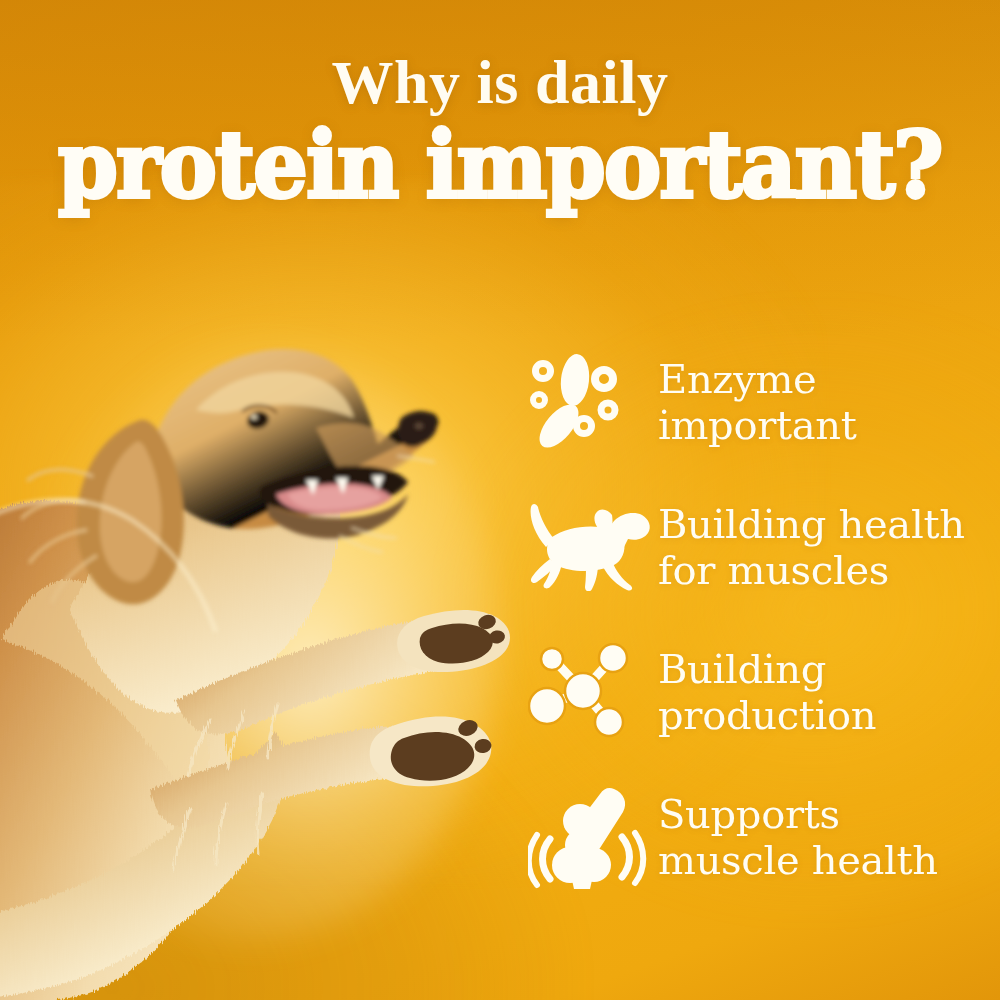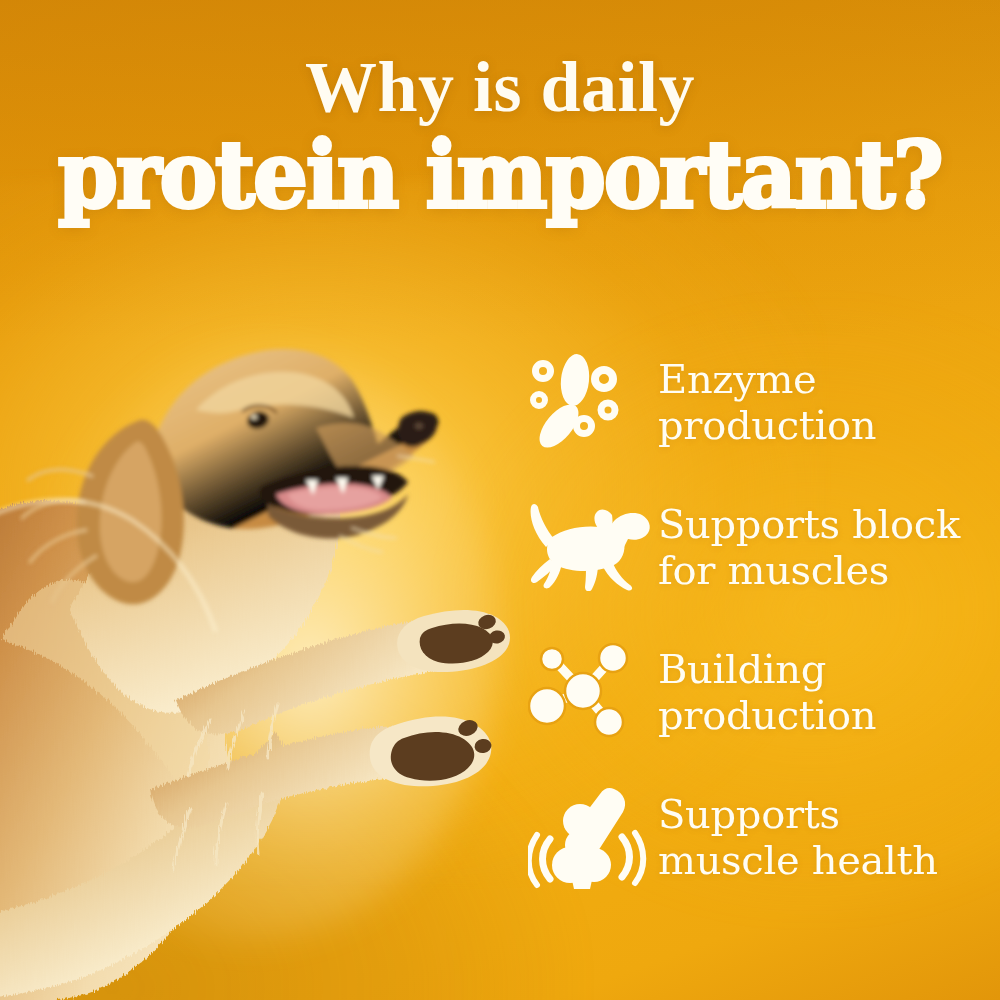--- a/index.html
+++ b/index.html
@@ -84,21 +84,21 @@
     right: 0;
     top: 52px;
     text-align: center;
     z-index: 40;
   }
   .title-line-1 {
     display: block;
     color: #FFFCF2;
     font-family: "Liberation Serif", "DejaVu Serif", serif;
     font-weight: 700;
-    font-size: 72px;
+    font-size: 62px;
     line-height: 0.98;
     letter-spacing: 0.5px;
     text-shadow: 0 2px 10px rgba(150,90,4,0.30);
   }
   .title-line-2 {
     display: block;
     color: #FFFDF6;
     font-family: "DejaVu Serif", "Liberation Serif", serif;
     font-weight: 700;
     font-size: 80px;
@@ -396,21 +396,21 @@
           <g fill="none" stroke="#FFFDF4">
             <circle cx="15" cy="19" r="7.5" stroke-width="7"></circle>
             <circle cx="76" cy="27" r="9" stroke-width="8"></circle>
             <circle cx="11" cy="48" r="6" stroke-width="6"></circle>
             <circle cx="80" cy="58" r="7" stroke-width="7"></circle>
             <circle cx="56" cy="74" r="7.5" stroke-width="7"></circle>
           </g>
         </svg>
       </div>
       <div class="benefit-label">Enzyme
-production</div>
+important</div>
     </div>
 
     <div class="benefit-row">
       <div class="benefit-icon">
         <svg width="124" height="88" viewBox="0 0 124 88" xmlns="http://www.w3.org/2000/svg" aria-hidden="true">
           <g fill="#FFFDF4">
 
             <path d="M86,18 C 94,10 106,8 114,12 C 121,16 124,24 120,30
                      C 116,36 108,38 100,36 L96,44 L84,42 C 80,34 80,24 86,18 Z"></path>
 
@@ -428,21 +428,21 @@
                      C 58,76 58,68 58,60 Z"></path>
 
             <path d="M34,60 C 32,70 28,78 22,84 C 19,87 14,85 16,81
                      C 21,74 23,66 24,58 Z"></path>
 
             <path d="M22,56 C 14,62 8,68 4,74 C 1,78 5,82 9,79
                      C 16,74 23,68 28,62 Z"></path>
           </g>
         </svg>
       </div>
-      <div class="benefit-label">Supports block
+      <div class="benefit-label">Building health
 for muscles</div>
     </div>
 
     <div class="benefit-row">
       <div class="benefit-icon">
         <svg width="106" height="98" viewBox="0 0 106 98" xmlns="http://www.w3.org/2000/svg" aria-hidden="true">
           <g stroke="#FFFDF4" stroke-width="9" stroke-linecap="round">
             <line x1="55" y1="48" x2="26" y2="17"></line>
             <line x1="55" y1="48" x2="84" y2="16"></line>
             <line x1="55" y1="48" x2="21" y2="62"></line>

